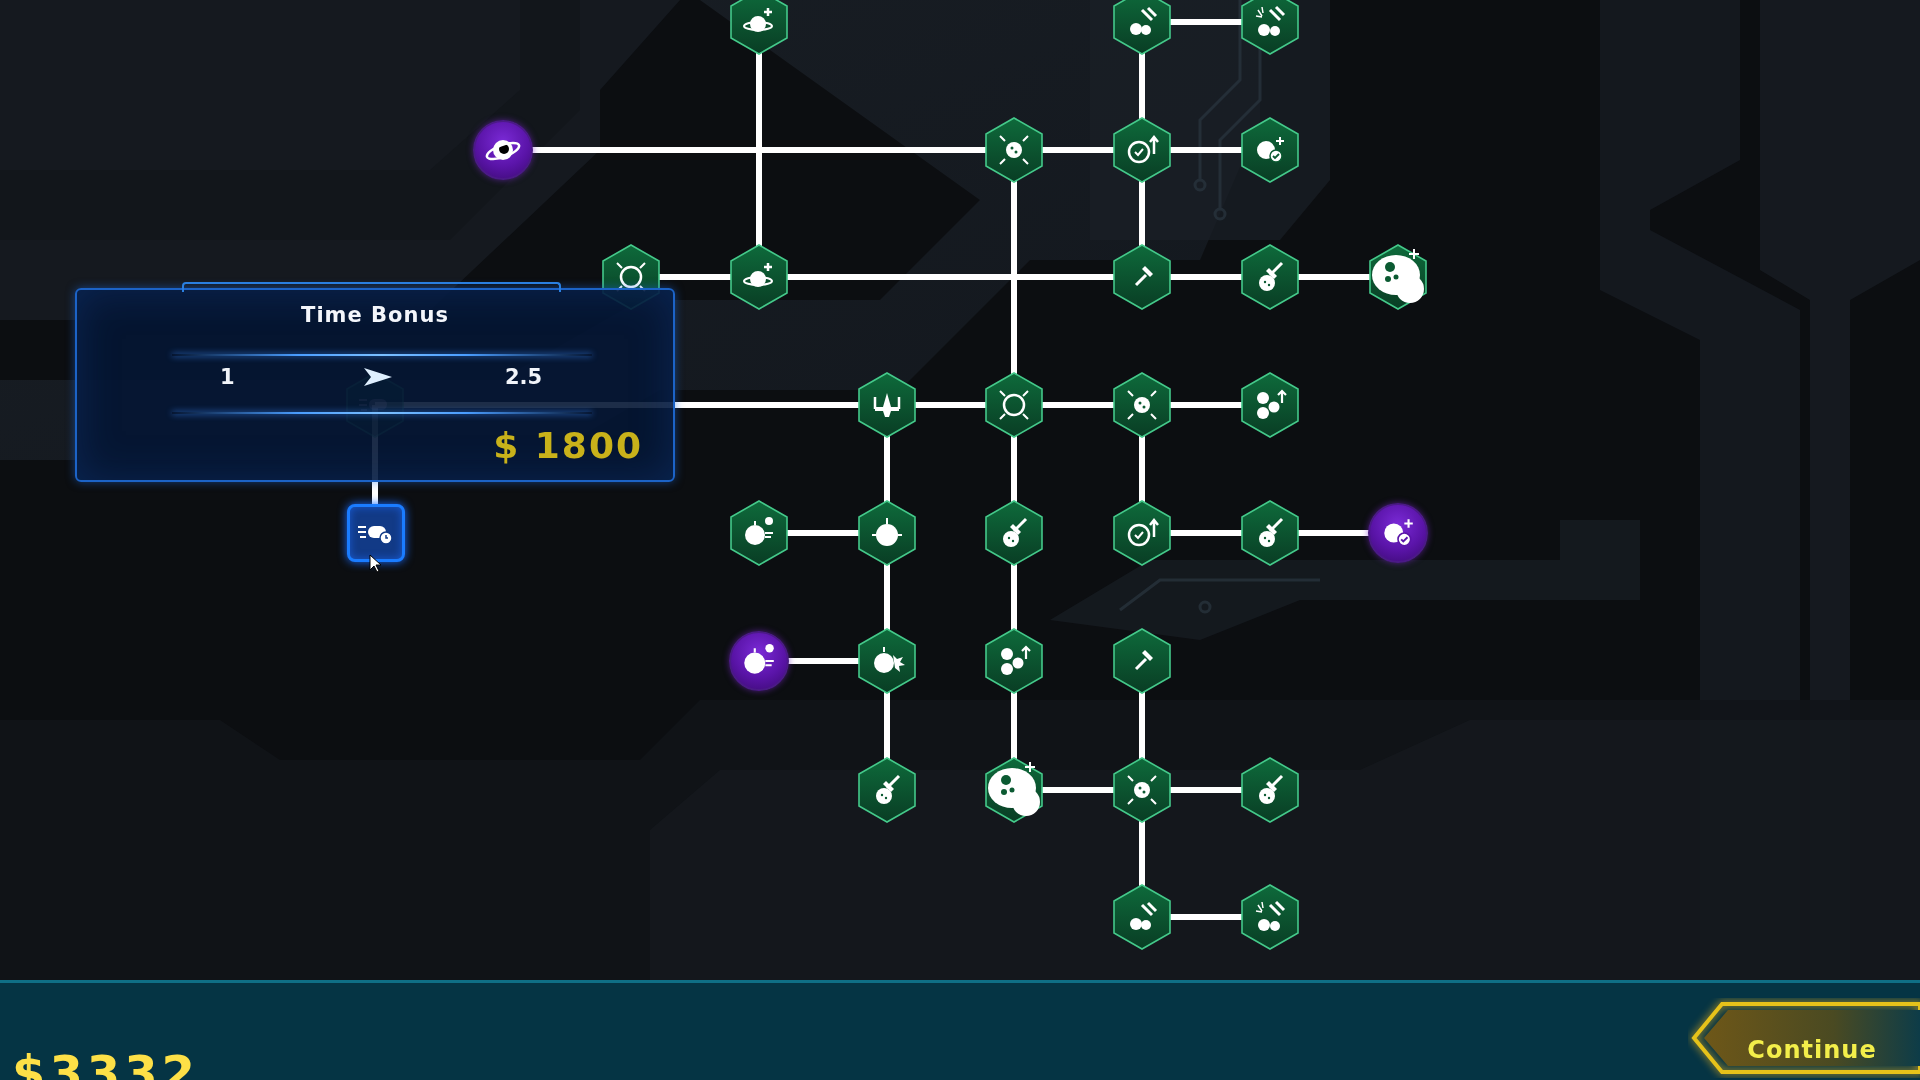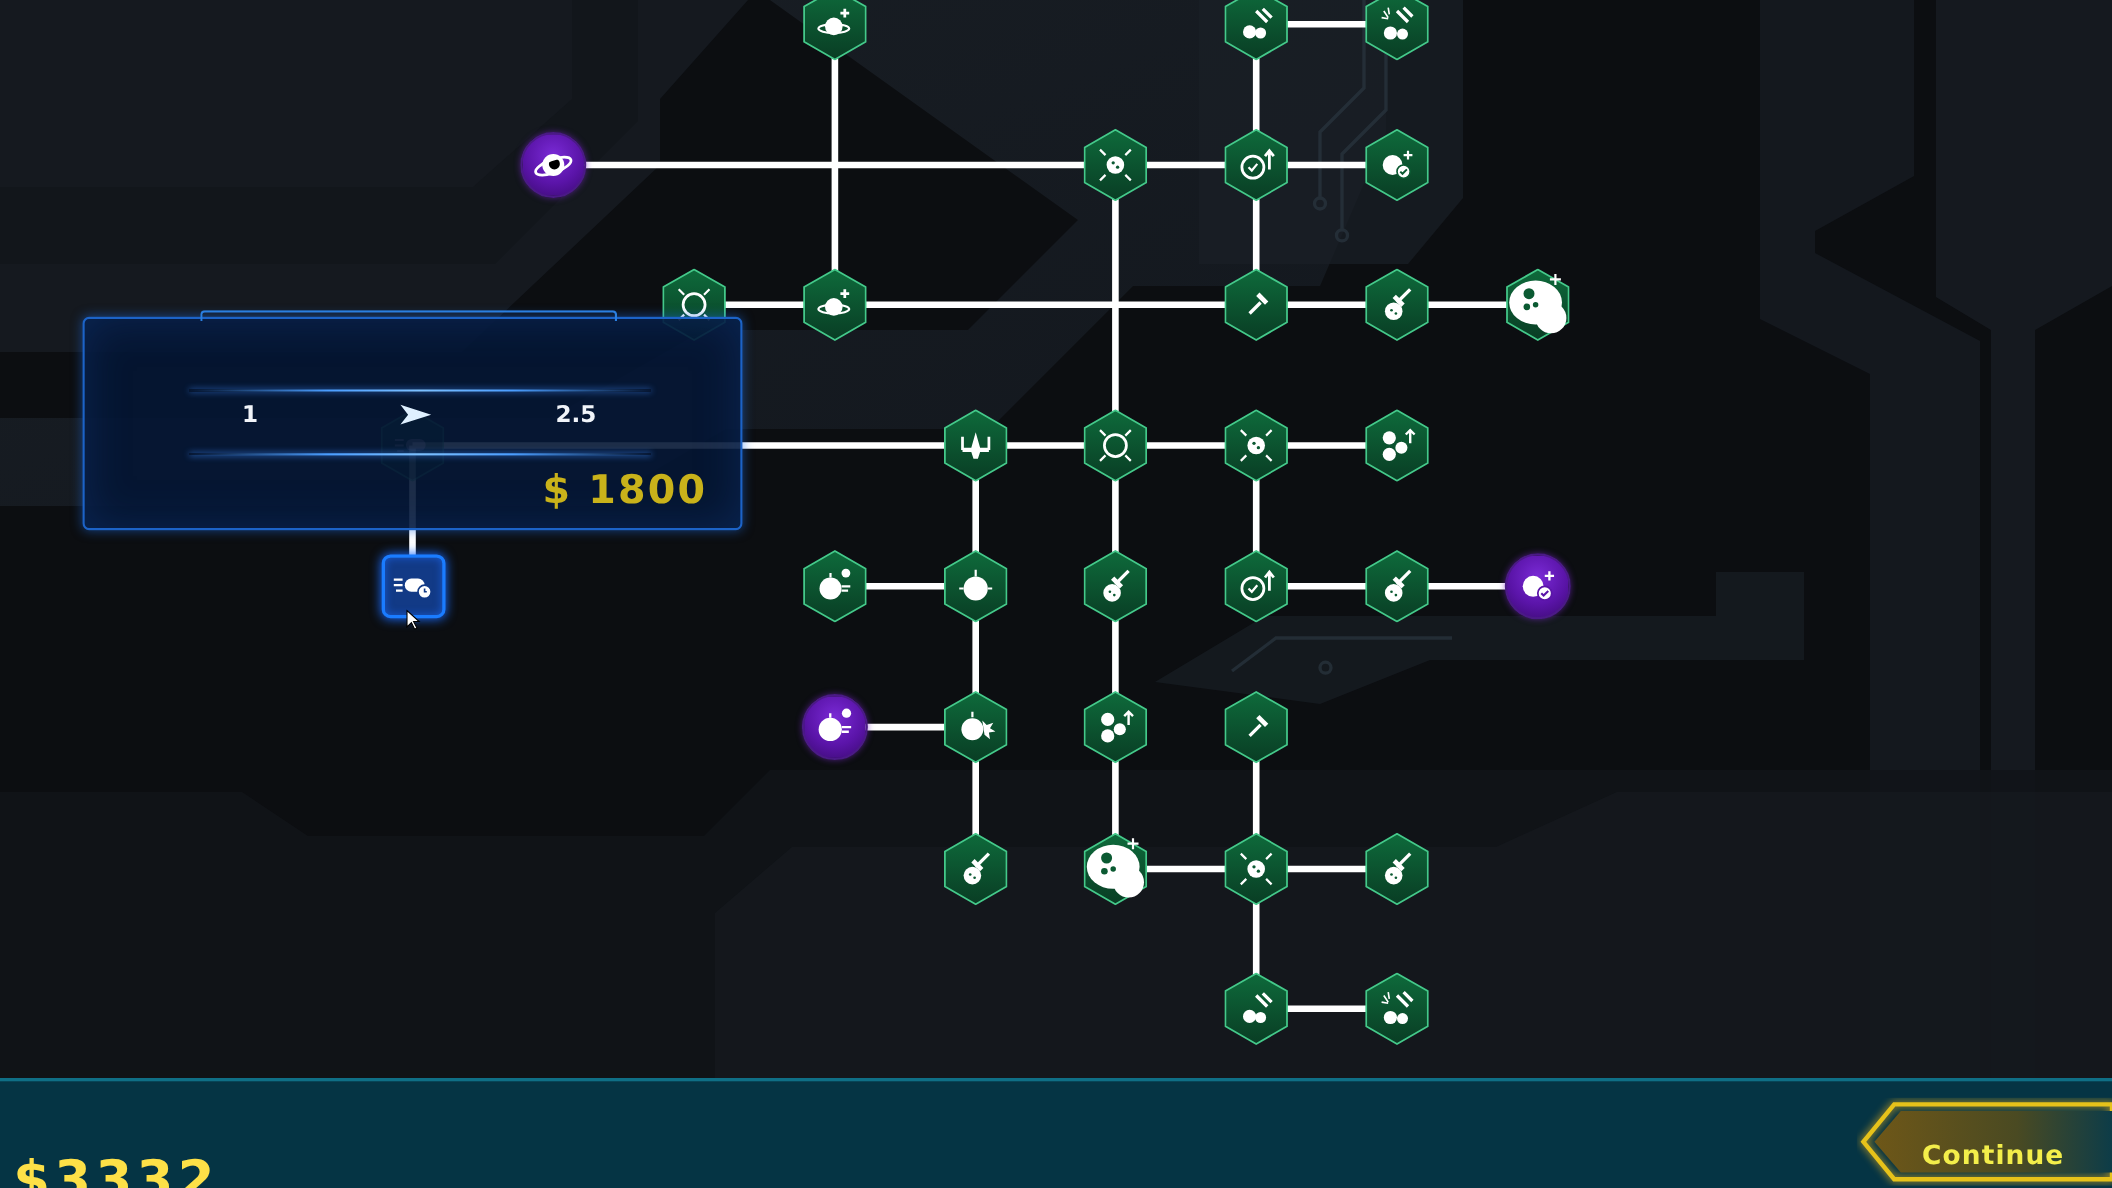--- a/index.html
+++ b/index.html
@@ -575,20 +575,21 @@
     <path d="M30 17v3h2" stroke="#123a86" stroke-width="1.5" fill="none"></path>
   </svg>
 </div>
 <svg class="cursor" viewBox="0 0 14 20">
   <path d="M1 1v15l4-4 3 6 2-1-3-6h5z" fill="#fff" stroke="#000" stroke-width="1"></path>
 </svg>
 
 <div class="tooltip">
   <div class="notch"></div>
   <div class="tt-title">
+    <div>Time Bonus</div>
   </div>
   <div class="tt-line" style="top:64px"></div>
   <div class="tt-from">1</div>
   <svg class="tt-arrow" viewBox="0 0 32 22">
     <path d="M2 2 L30 11 L2 20 L9 11 Z" fill="#dff0ff"></path>
   </svg>
   <div class="tt-to">2.5</div>
   <div class="tt-line" style="top:122px"></div>
   <div class="tt-price">$ 1800</div>
 </div>

